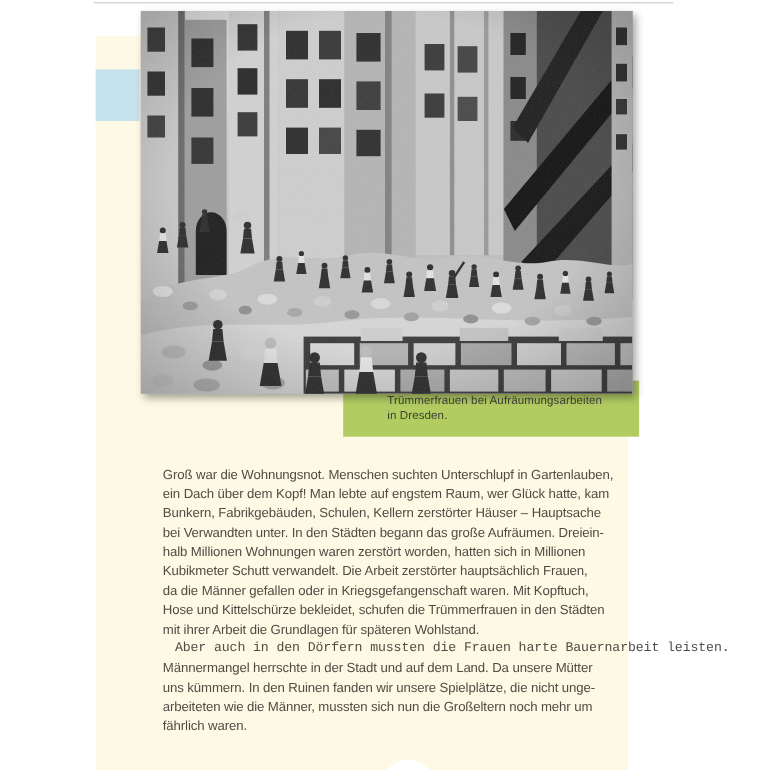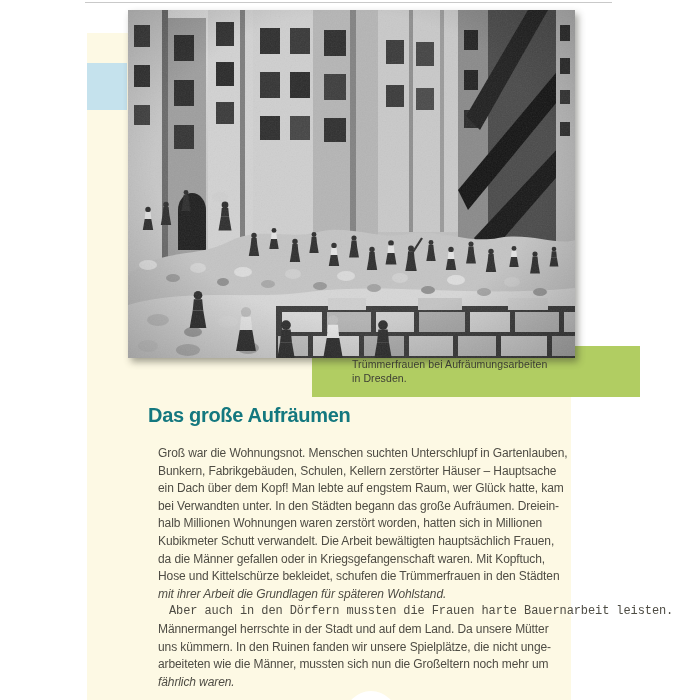--- a/index.html
+++ b/index.html
@@ -5,31 +5,31 @@
   html,body{margin:0;padding:0;background:#ffffff;}
   body{font-family:"Liberation Sans",sans-serif;}
   .canvas{position:relative;width:700px;height:700px;overflow:hidden;background:#ffffff;}
 
   .top-rule{position:absolute;left:85px;top:2px;width:527px;height:1px;background:var(--rule,#c9c9c9);}
 
   .paper{position:absolute;left:87px;top:33px;width:484px;height:667px;background:var(--paper,#fdf9e4);z-index:1;}
   .blue-square{position:absolute;left:0;top:30px;width:40px;height:47px;background:var(--blue,#c5e2ed);}
   .pagenum-bubble{position:absolute;left:258px;top:658px;width:52px;height:52px;border-radius:50%;background:#ffffff;}
 
-  .caption-box{position:absolute;left:312px;top:346px;width:328px;height:51px;background:var(--green,#b1cd62);z-index:2;}
+  .caption-box{position:absolute;left:312px;top:346px;width:269px;height:51px;background:var(--green,#b1cd62);z-index:2;}
   .caption-text{position:absolute;left:40px;top:12px;font-size:10.5px;line-height:13.5px;color:#3c3e34;letter-spacing:0.1px;}
 
   .photo{position:absolute;left:128px;top:10px;width:447px;height:348px;z-index:3;background:#b5b5b5;box-shadow:3px 4px 7px rgba(55,55,45,0.45);}
   .photo svg{display:block;width:100%;height:100%;}
 
   .article{position:absolute;left:148px;top:404px;width:384px;z-index:4;}
   .heading{margin:0;font-size:20px;line-height:22px;font-weight:bold;color:var(--teal,#14787f);letter-spacing:-0.3px;}
   .body{margin-top:19px;font-size:12px;line-height:17.6px;color:var(--ink,#4e4c44);letter-spacing:-0.1px;}
-  .line{text-align:justify;text-align-last:justify;white-space:nowrap;margin-left:10px;}
-  .line.noj{text-align-last:left;font-style:italic;}
+  .line{text-align:justify;text-align-last:justify;white-space:nowrap;}
+  .line.noj{text-align-last:left;}
   .line.ind{text-indent:11px;font-family:Liberation Mono, monospace;}
 </style>
 </head>
 <body>
 
 <div class="canvas">
 
   <div class="top-rule"></div>
 
   <div class="paper">
@@ -204,28 +204,27 @@
         <use href="#fig" transform="translate(205,330) scale(1.9)" style="--t:#e8e8e8;--h:#bdbdbd"></use>
         <use href="#fig" transform="translate(255,334) scale(1.8)"></use>
       </g>
 
       <rect width="447" height="348" fill="url(#vig)"></rect>
       <rect width="447" height="348" filter="url(#grain)" opacity="0.35"></rect>
     </svg>
   </div>
 
   <div class="article">
-    <h1 class="heading">Das große Aufräumen</h1>
     <div class="body">
         <div class="line">Groß war die Wohnungsnot. Menschen suchten Unterschlupf in Gartenlauben,</div>
+        <div class="line">ein Dach über dem Kopf! Man lebte auf engstem Raum, wer Glück hatte, kam</div>
         <div class="line">Bunkern, Fabrikgebäuden, Schulen, Kellern zerstörter Häuser – Hauptsache</div>
-        <div class="line">ein Dach über dem Kopf! Man lebte auf engstem Raum, wer Glück hatte, kam</div>
         <div class="line">bei Verwandten unter. In den Städten begann das große Aufräumen. Dreiein-</div>
         <div class="line">halb Millionen Wohnungen waren zerstört worden, hatten sich in Millionen</div>
-        <div class="line">Kubikmeter Schutt verwandelt. Die Arbeit bewältigten hauptsächlich Frauen,</div>
+        <div class="line">Kubikmeter Schutt verwandelt. Die Arbeit zerstörter hauptsächlich Frauen,</div>
         <div class="line">da die Männer gefallen oder in Kriegsgefangenschaft waren. Mit Kopftuch,</div>
         <div class="line">Hose und Kittelschürze bekleidet, schufen die Trümmerfrauen in den Städten</div>
         <div class="line noj">mit ihrer Arbeit die Grundlagen für späteren Wohlstand.</div>
         <div class="line ind">Aber auch in den Dörfern mussten die Frauen harte Bauernarbeit leisten.</div>
         <div class="line">Männermangel herrschte in der Stadt und auf dem Land. Da unsere Mütter</div>
         <div class="line">uns kümmern. In den Ruinen fanden wir unsere Spielplätze, die nicht unge-</div>
         <div class="line">arbeiteten wie die Männer, mussten sich nun die Großeltern noch mehr um</div>
         <div class="line noj">fährlich waren.</div>
       </div>
   </div>

